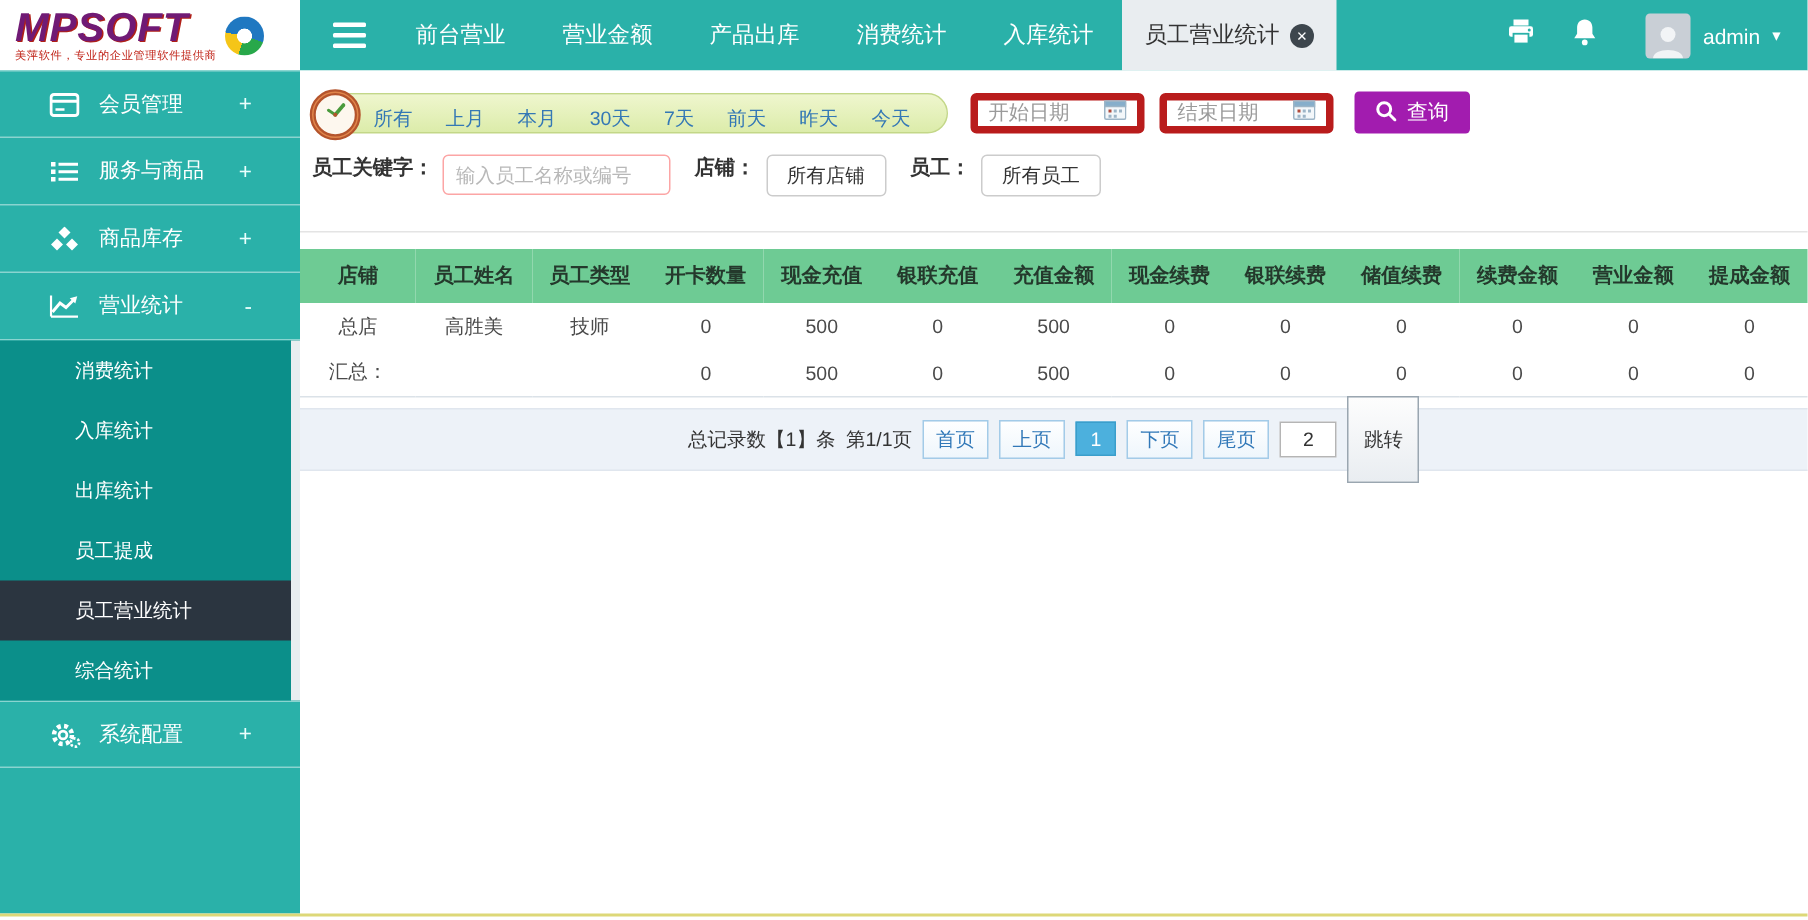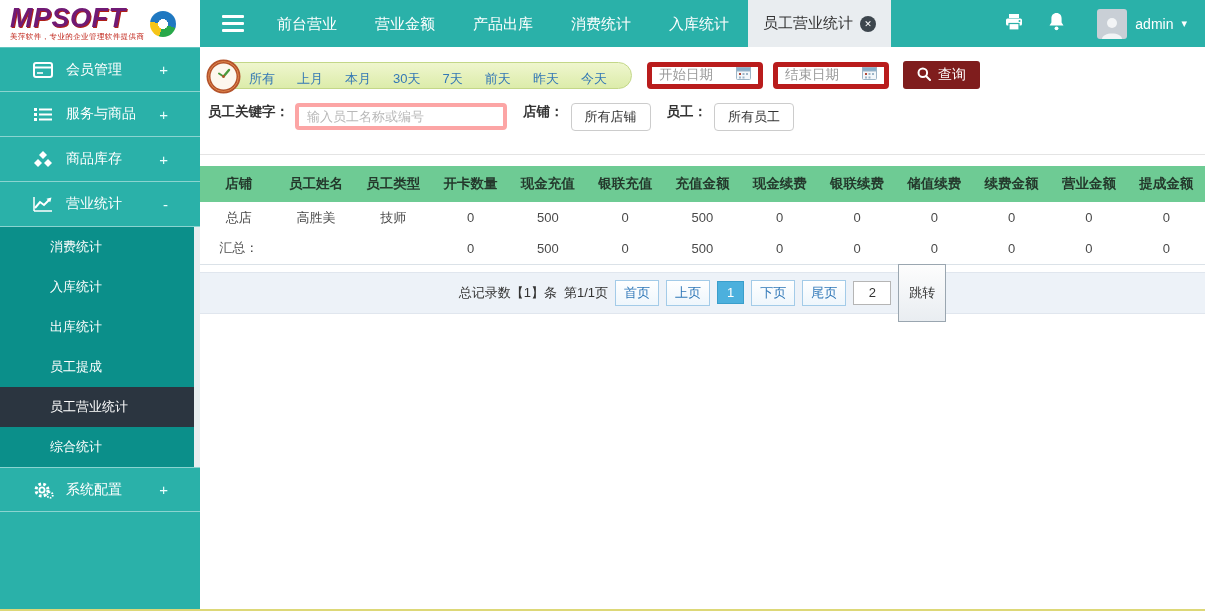--- a/index.html
+++ b/index.html
@@ -59,27 +59,27 @@
   .time-pill { position:relative; width:424px; height:27px; border-radius:14px;
     background:linear-gradient(#eff6ce, #dcecaa); border:1px solid #c3d788;
     display:flex; align-items:flex-end; justify-content:space-between; padding:0 24px 0 40px; }
   .clock { position:absolute; left:-3px; top:-4px; }
   .time-link { color:#3478b5; font-size:13px; text-decoration:none; cursor:pointer; white-space:nowrap; }
   .date-box { width:116px; height:27px; border:5px solid #b91c1c; border-radius:4px;
     display:flex; align-items:center; justify-content:space-between; padding:0 7px;
     margin-left:15px; cursor:text; background:#fff; }
   .date-box + .date-box { margin-left:10px; }
   .date-placeholder { color:#9a9a9a; font-size:13.5px; }
-  .query-btn { margin-left:14px; height:28px; background:#7f1d1d; color:#fff; border:none;
+  .query-btn { margin-left:14px; height:28px; background:#a21caf; color:#fff; border:none;
     border-radius:3px; font-size:14px; display:flex; align-items:center; gap:7px;
     padding:0 14px; cursor:pointer; font-family:inherit; }
 
   .filter-row2 { display:flex; align-items:flex-start; margin:13px 0 0 8px; height:28px; }
   .f-label { font-size:13.5px; color:#333; font-weight:bold; white-space:nowrap; }
-  .keyword-input { width:212px; height:27px; border:4px solid #fca5a5; border-radius:4px;
+  .keyword-input { width:152px; height:27px; border:1px solid #fca5a5; border-radius:4px;
     margin-left:6px; padding:0 8px; font-size:13px; color:#333; font-family:inherit; }
   .keyword-input::placeholder { color:#b8b8b8; }
   .sel-btn { height:28px; background:#fff; border:1px solid #ccc; border-radius:4px;
     color:#333; font-size:13px; padding:0 13px; margin-left:7px; cursor:pointer; font-family:inherit; }
   .gap-l { margin-left:16px; }
 
   .content-divider { border:none; border-top:1px solid #e4e4e4; margin-top:23px; }
 
   
   table.data { width:100%; border-collapse:collapse; margin-top:11px; table-layout:fixed; }

